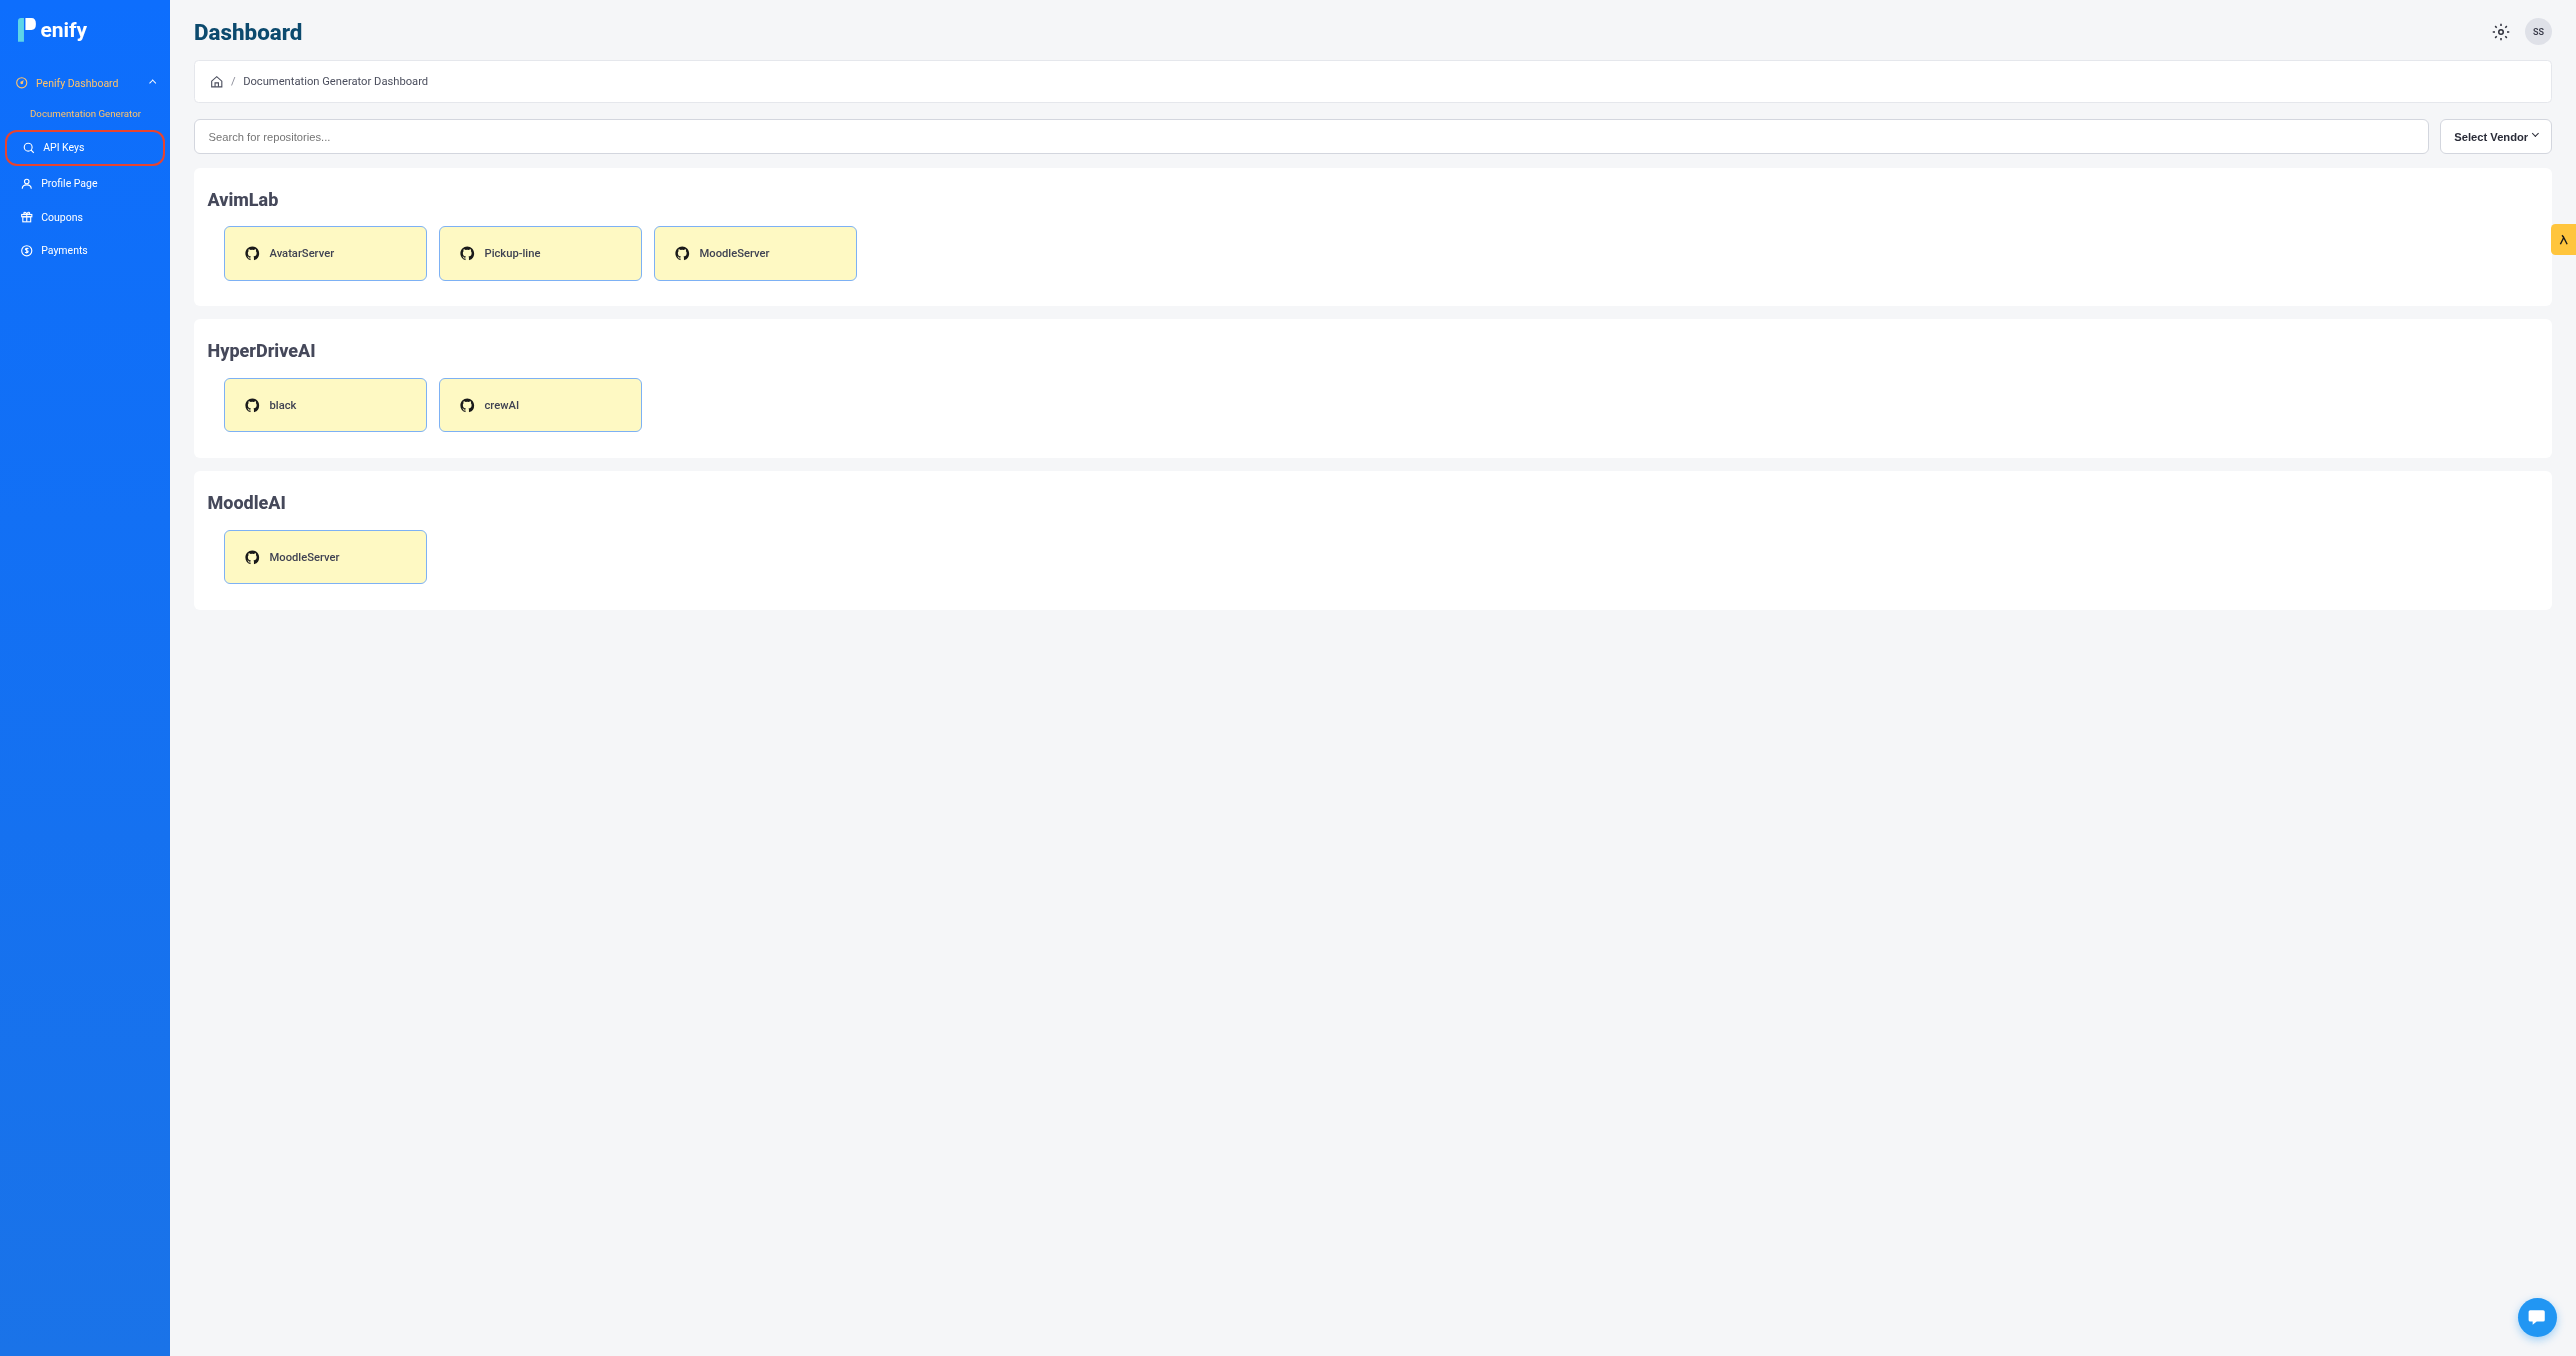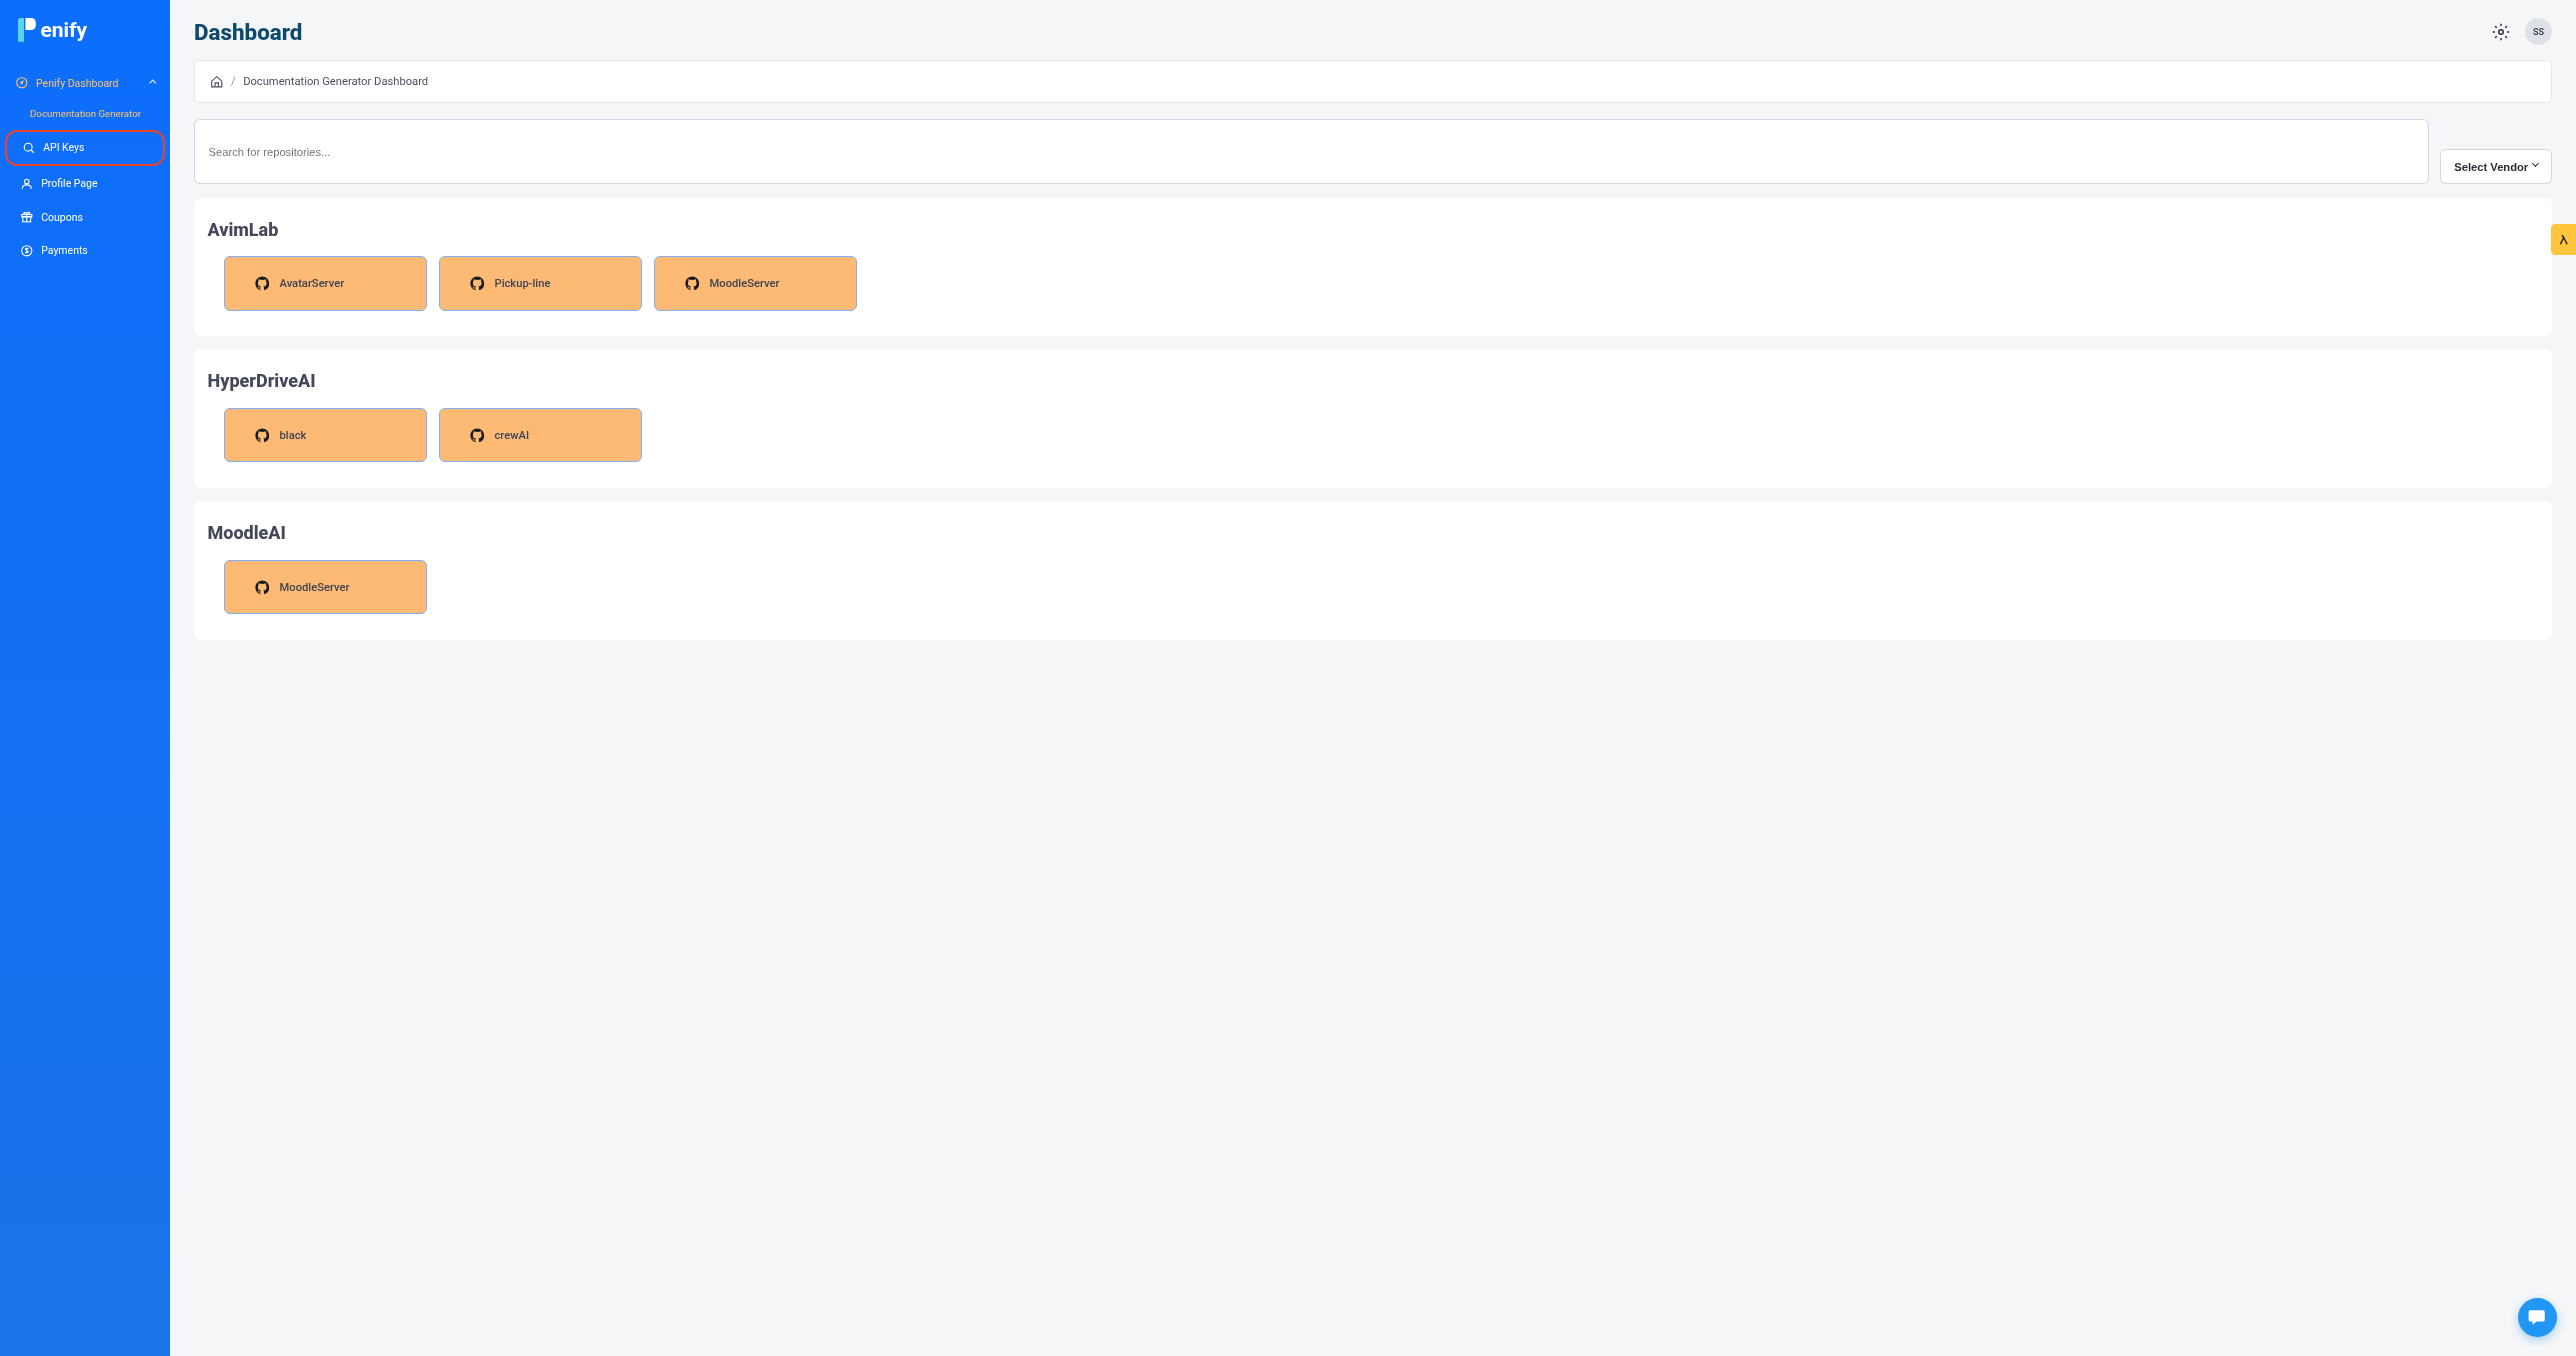--- a/index.html
+++ b/index.html
@@ -161,21 +161,20 @@
       border: 0.7px solid #d3d6de;
       border-radius: 6px;
       background: white;
       font-size: 11.2px;
       font-weight: 600;
       cursor: pointer;
       display: flex;
       align-items: flex-start;
       gap: 4.5px;
       color: #2a2c38;
-      margin-top: 30px;
     }
     .org-card {
       background: white;
       border-radius: 6px;
       padding: 21px 22.4px 25.4px 13.5px;
       margin-top: 13.5px;
     }
     .org-title {
       font-size: 18px;
       font-weight: 800;
@@ -185,26 +184,26 @@
     .repo-row {
       display: flex;
       gap: 12px;
       flex-wrap: wrap;
       margin-left: 16.5px;
     }
     .repo-card {
       width: 203px;
       border: 1.1px solid #7db1f4;
       border-radius: 6px;
-      padding: 18px 29px;
+      padding: 18px 19px;
       display: flex;
       align-items: center;
       gap: 9px;
       cursor: pointer;
-      background: #fdba74;
+      background: #fef9c3;
     }
     .repo-name {
       font-size: 11.2px;
       color: #3f4252;
       font-weight: 500;
     }
     .github-icon {
       width: 16.5px;
       height: 16.5px;
       flex-shrink: 0;

